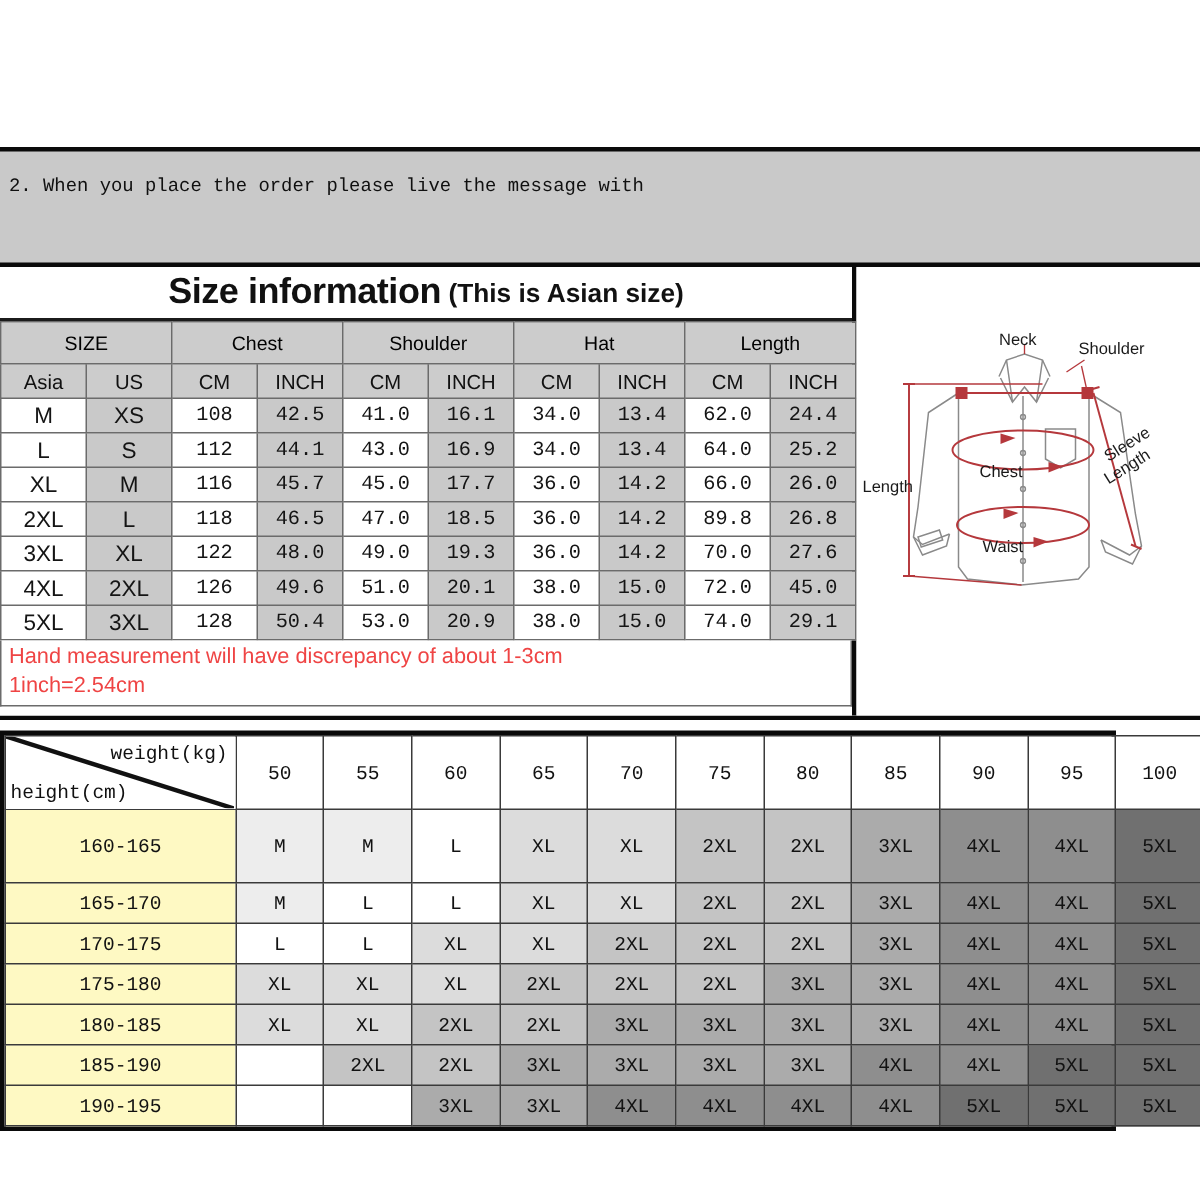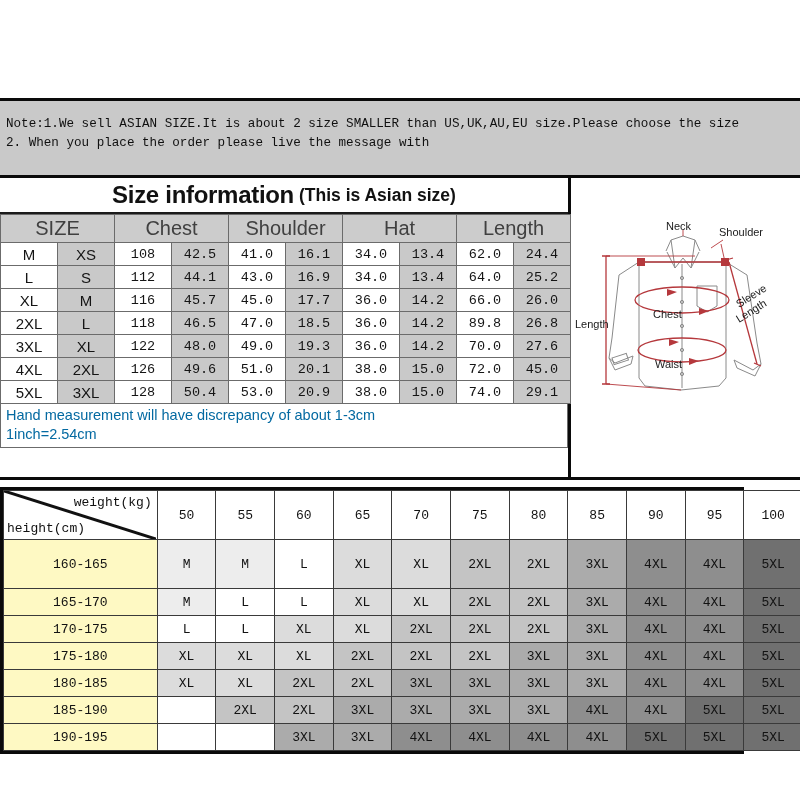--- a/index.html
+++ b/index.html
@@ -99,24 +99,24 @@
     table-layout: fixed;
   }
   table.size-table td, table.size-table th {
     border: 1px solid #6b6b6b;
     text-align: center;
     padding: 0;
     font-weight: normal;
   }
   .st-group {
     height: 27px;
-    font-size: 20px;
+    font-size: 13px;
     font-weight: bold;
     background: #cccccc;
-    color: #404040;
+    color: #000000;
   }
   .st-sub {
     height: 22px;
     font-size: 13.5px;
     font-weight: bold;
     background: #cccccc;
     color: #111;
   }
   .st-cell {
     height: 22px;
@@ -135,21 +135,21 @@
     box-sizing: border-box;
     width: 568px;
     border: 1px solid #6b6b6b;
     border-top: none;
     background: #ffffff;
     padding: 2px 5px 3px 5px;
   }
   .hand-note div {
     font-size: 14.5px;
     line-height: 19px;
-    color: #0369a1;
+    color: #ef4444;
   }
 
   
   .matrix-wrap {
     position: absolute;
     left: 0px;
     top: 487px;
     width: 800px;
   }
   table.matrix {
@@ -205,21 +205,20 @@
     box-sizing: border-box;
     width: 744px;
   }
 </style>
 </head>
 <body>
 
 <div id="root">
 
   <div class="note-box">
-    <div class="note-line">Note:1.We sell ASIAN SIZE.It is about 2 size SMALLER than US,UK,AU,EU size.Please choose the size</div>
     <div class="note-line">2. When you place the order please live the message with</div>
   </div>
 
   <div class="main-block">
 
     <div class="size-panel">
       <div class="size-title">
         <span class="big">Size information</span>
         <span class="small">(This is Asian size)</span>
       </div>
@@ -238,20 +237,32 @@
             <col style="width:57px">
         </colgroup>
         <tbody>
           <tr>
             <td class="st-group" colspan="2">SIZE</td>
             <td class="st-group" colspan="2">Chest</td>
             <td class="st-group" colspan="2">Shoulder</td>
             <td class="st-group" colspan="2">Hat</td>
             <td class="st-group" colspan="2">Length</td>
           </tr>
+          <tr>
+            <td class="st-sub">Asia</td>
+            <td class="st-sub">US</td>
+            <td class="st-sub">CM</td>
+            <td class="st-sub">INCH</td>
+            <td class="st-sub">CM</td>
+            <td class="st-sub">INCH</td>
+            <td class="st-sub">CM</td>
+            <td class="st-sub">INCH</td>
+            <td class="st-sub">CM</td>
+            <td class="st-sub">INCH</td>
+          </tr>
         </tbody>
         <tbody id="size-rows">
             <tr>
               <td class="st-cell cell-white sizecol">M</td>
               <td class="st-cell cell-gray sizecol">XS</td>
               <td class="st-cell cell-white">108</td>
               <td class="st-cell cell-gray">42.5</td>
               <td class="st-cell cell-white">41.0</td>
               <td class="st-cell cell-gray">16.1</td>
               <td class="st-cell cell-white">34.0</td>

